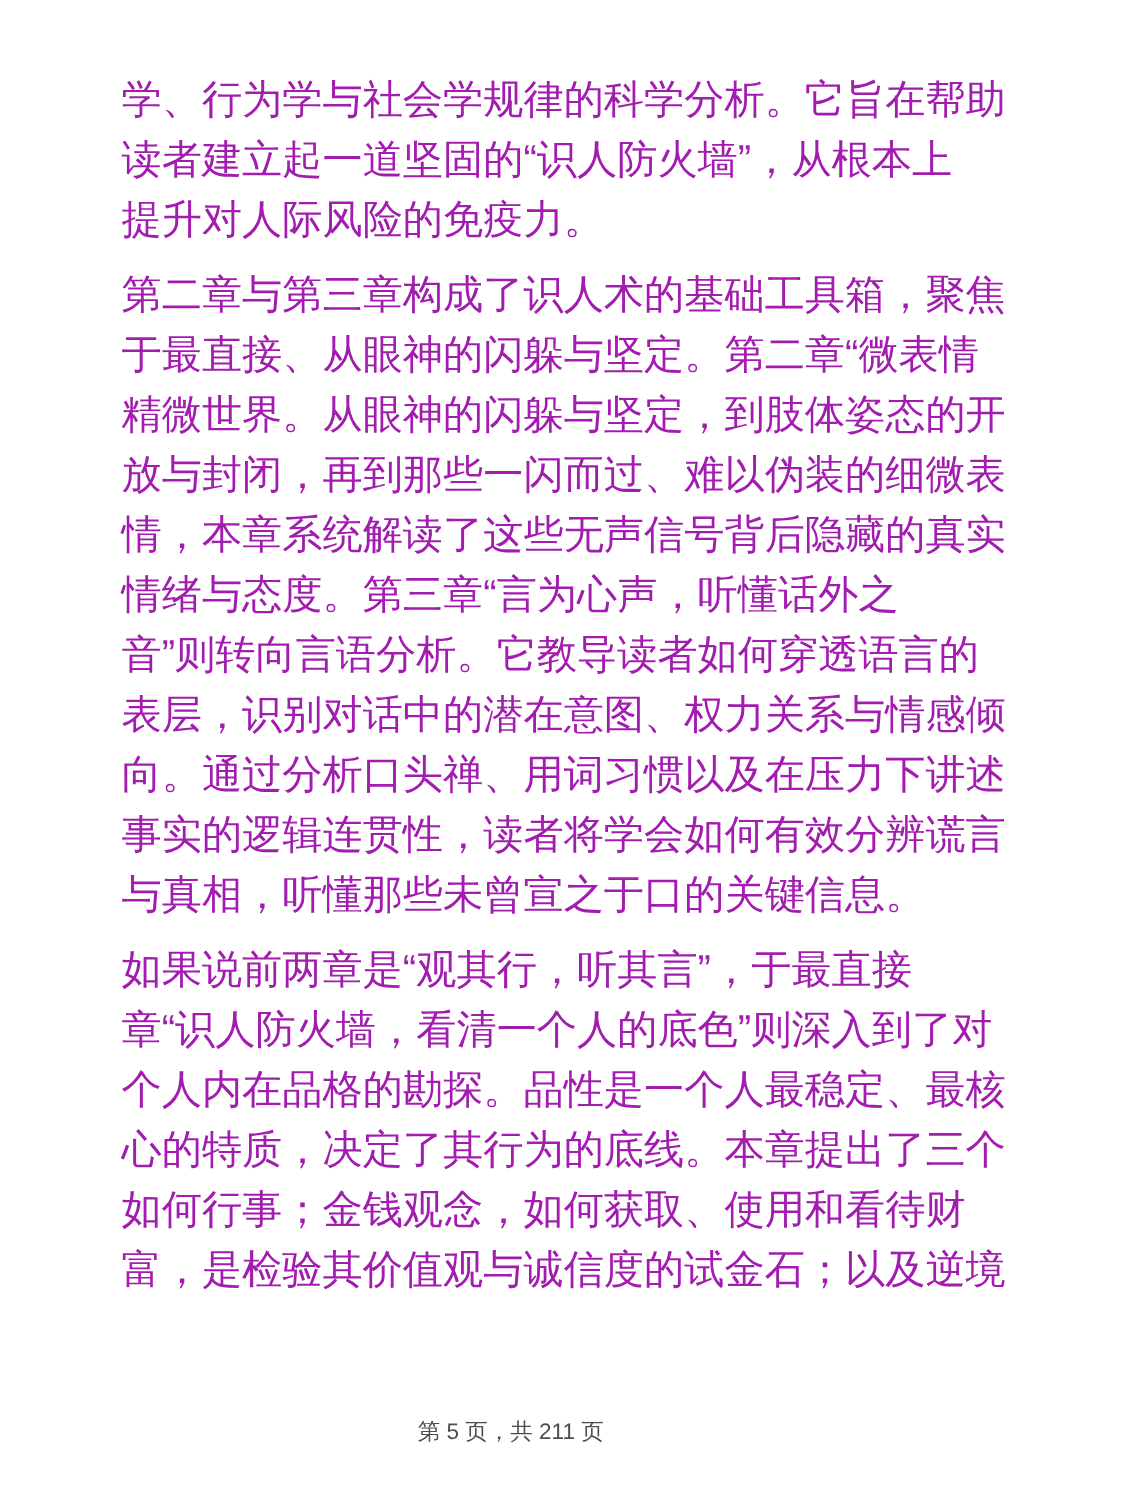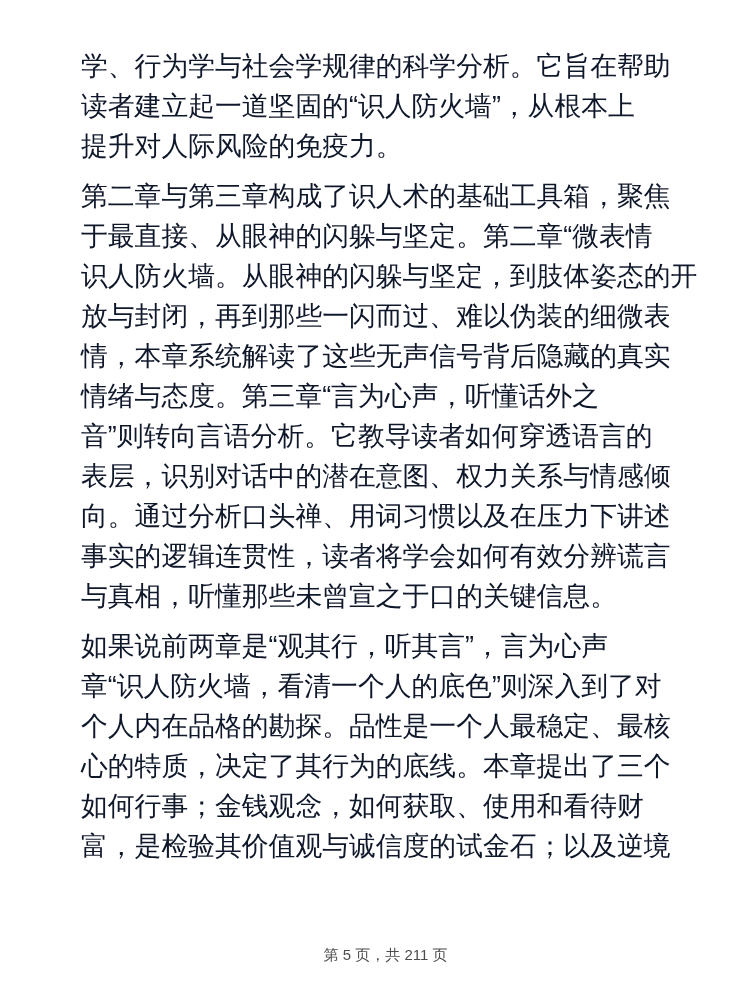--- a/index.html
+++ b/index.html
@@ -35,48 +35,47 @@
   }
   .footer {
     position: absolute;
     left: 0;
     top: 944px;
     width: 681px;
     text-align: center;
     font-size: 15px;
     line-height: 22px;
     color: #4d4d4d;
-    padding-left: 45px;
   }
 </style>
 </head>
 <body>
 
 <div class="page" style="background: rgb(255, 255, 255);">
-  <div class="content" style="color: #0f172a;">
+  <div class="content" style="color: #a21caf;">
       <div class="paragraph">
         <div class="line">学、行为学与社会学规律的科学分析。它旨在帮助</div>
         <div class="line">读者建立起一道坚固的“识人防火墙”，从根本上</div>
         <div class="line">提升对人际风险的免疫力。</div>
       </div>
       <div class="paragraph">
         <div class="line">第二章与第三章构成了识人术的基础工具箱，聚焦</div>
         <div class="line">于最直接、从眼神的闪躲与坚定。第二章“微表情</div>
-        <div class="line">识人防火墙。从眼神的闪躲与坚定，到肢体姿态的开</div>
+        <div class="line">精微世界。从眼神的闪躲与坚定，到肢体姿态的开</div>
         <div class="line">放与封闭，再到那些一闪而过、难以伪装的细微表</div>
         <div class="line">情，本章系统解读了这些无声信号背后隐藏的真实</div>
         <div class="line">情绪与态度。第三章“言为心声，听懂话外之</div>
         <div class="line">音”则转向言语分析。它教导读者如何穿透语言的</div>
         <div class="line">表层，识别对话中的潜在意图、权力关系与情感倾</div>
         <div class="line">向。通过分析口头禅、用词习惯以及在压力下讲述</div>
         <div class="line">事实的逻辑连贯性，读者将学会如何有效分辨谎言</div>
         <div class="line">与真相，听懂那些未曾宣之于口的关键信息。</div>
       </div>
       <div class="paragraph">
-        <div class="line">如果说前两章是“观其行，听其言”，言为心声</div>
+        <div class="line">如果说前两章是“观其行，听其言”，于最直接</div>
         <div class="line">章“识人防火墙，看清一个人的底色”则深入到了对</div>
         <div class="line">个人内在品格的勘探。品性是一个人最稳定、最核</div>
         <div class="line">心的特质，决定了其行为的底线。本章提出了三个</div>
         <div class="line">如何行事；金钱观念，如何获取、使用和看待财</div>
         <div class="line">富，是检验其价值观与诚信度的试金石；以及逆境</div>
       </div>
     </div>
   <div class="footer" style="color: rgb(77, 77, 77);">第 5 页，共 211 页</div>
 </div>
 

